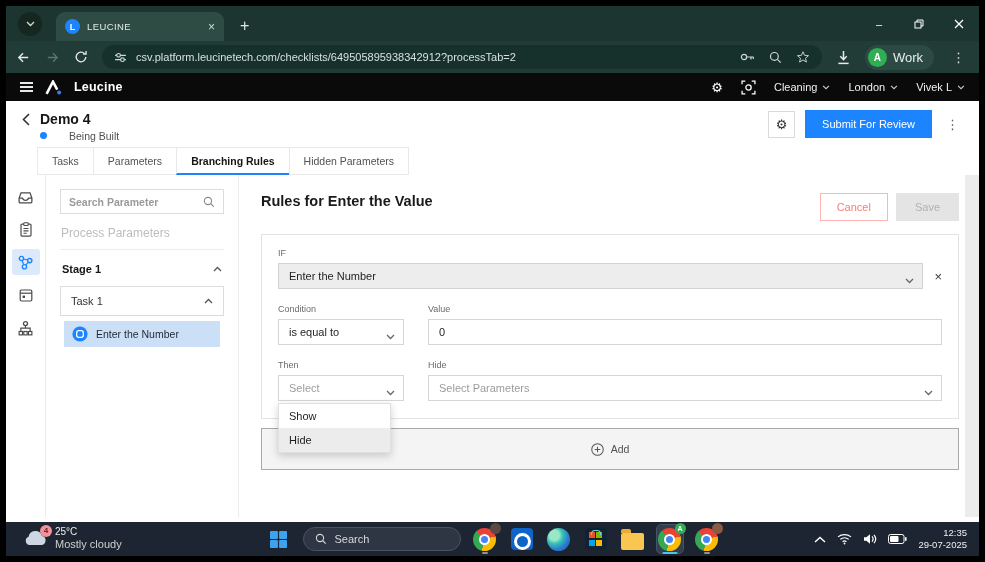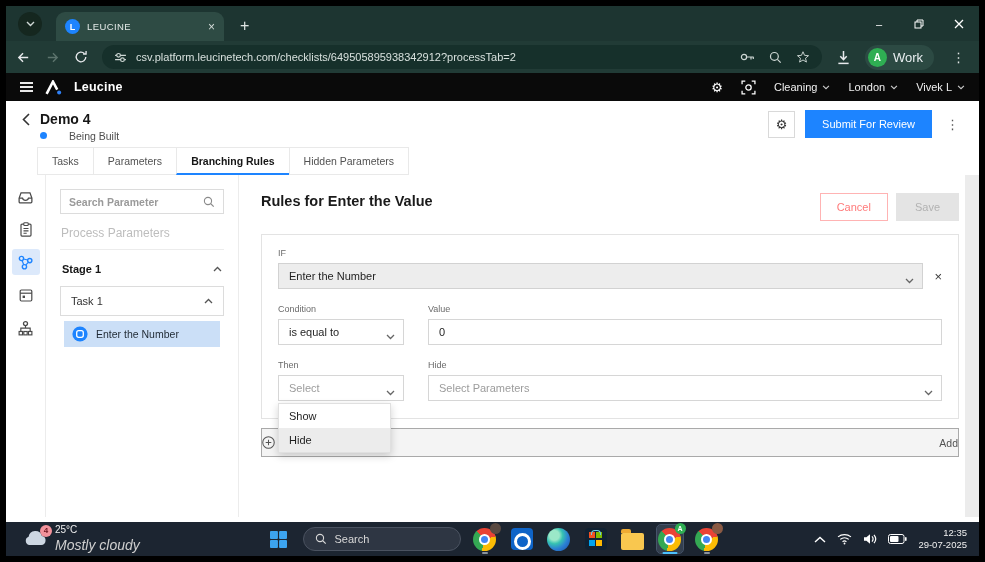--- a/index.html
+++ b/index.html
@@ -106,36 +106,36 @@
   .grp-sm { width:126px; flex:none; position:relative; }
   .grp-lg { flex:1; min-width:0; }
   .txt-input { width:100%; border:1px solid #d6d6d6; height:26px; font-size:11px; padding:0 10px;
                font-family:inherit; color:#1f1f1f; outline:none; }
   .placeholder { color:#9c9c9c; }
   .menu { position:absolute; top:calc(100% + 2px); left:0; width:113px; background:#fff;
           border:1px solid #e0e0e0; box-shadow:0 3px 8px rgba(0,0,0,.18); z-index:10; }
   .menu-item { padding:6px 10px; font-size:11px; color:#1f1f1f; }
   .menu-item.highlight { background:#ececec; }
 
-  .add-bar { margin-top:9px; border:1px solid #a9a9a9; background:#f4f4f4; height:29px;
-             display:flex; align-items:center; justify-content:space-between; gap:7px;
+  .add-bar { margin-top:9px; border:1px solid #a9a9a9; background:#f4f4f4; height:42px;
+             display:flex; align-items:center; justify-content:center; gap:7px;
              font-size:10.5px; color:#525252; }
   .scroll-strip { width:14px; background:#ececec; flex:none; }
 
   
   .taskbar { height:34px; background:#1c2531; flex:none; display:flex; align-items:center;
              position:relative; color:#fff; margin-top:5px; }
   .weather { position:absolute; left:16px; display:flex; align-items:center; gap:7px; }
   .cloud-wrap { position:relative; }
   .w-badge { position:absolute; top:-4px; right:-4px; width:12px; height:12px; border-radius:50%;
              background:#f2929b; color:#6e1620; font-size:8px; font-weight:bold;
              display:flex; align-items:center; justify-content:center; }
   .w-text { display:flex; flex-direction:column; line-height:1.25; }
   .w-temp { font-size:10px; color:#efefef; }
-  .w-desc { font-size:14px; color:#cfcfcf;font-style:italic; }
+  .w-desc { font-size:11px; color:#cfcfcf; }
   .tb-center { margin:0 auto; display:flex; align-items:center; gap:11px; }
   .tb-search { width:158px; height:24px; border-radius:12px; background:#2e3643; border:1px solid #4a5260;
                display:flex; align-items:center; gap:8px; padding:0 11px; }
   .tb-search span { font-size:11px; color:#d8d8d8; }
   .tb-icon { width:26px; height:28px; display:flex; align-items:center; justify-content:center;
              position:relative; border-radius:4px; }
   .tb-icon.active-app { background:#333f4e; outline:1px solid #46546a; }
   .run-dash { position:absolute; bottom:-1px; left:50%; transform:translateX(-50%); width:6px; height:2.5px;
               border-radius:2px; background:#8a929d; }
   .run-dash.active { width:15px; background:#4cc2ff; }

